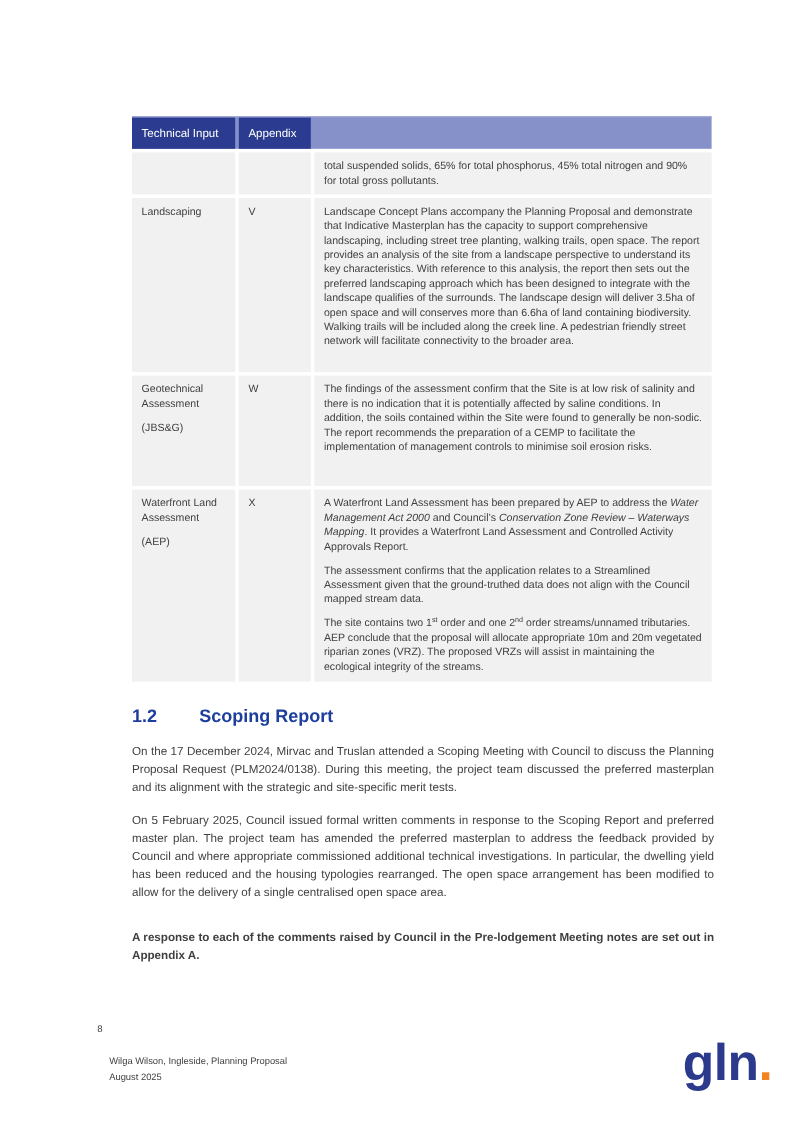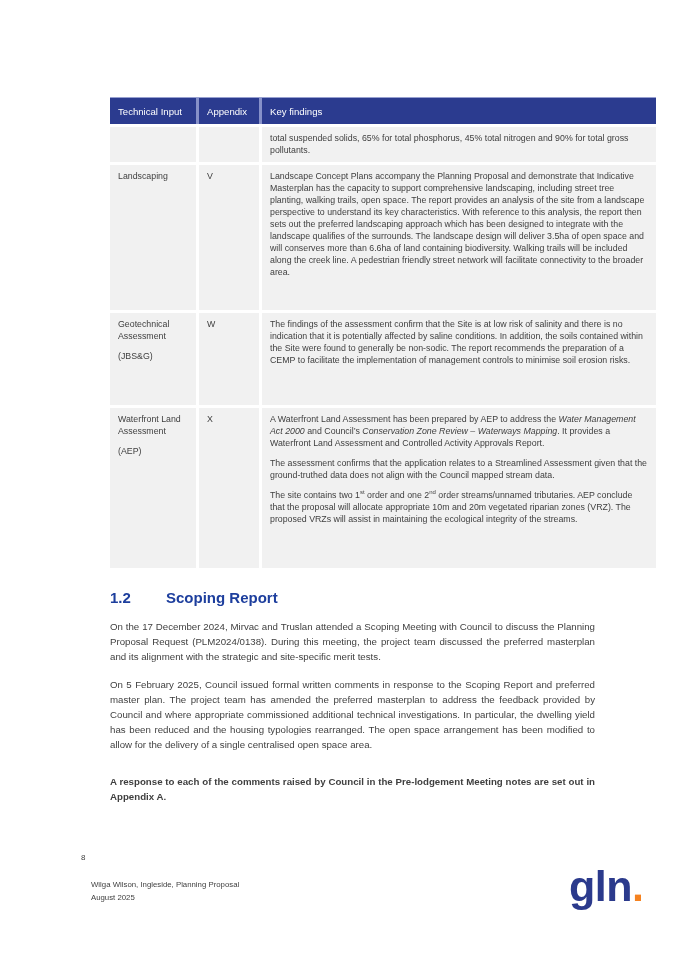--- a/index.html
+++ b/index.html
@@ -5,21 +5,21 @@
   html,body{margin:0;padding:0;}
   body{
     width:675px;height:955px;position:relative;overflow:hidden;
     background:#ffffff;
     font-family:"Liberation Sans", sans-serif;
     color:#3f3f3f;
   }
   .content{position:absolute;left:110px;top:97px;width:485px;}
 
   
-  .tbl{width:546px;}
+  .tbl{width:483px;}
   .row{display:flex;column-gap:3px;margin-bottom:3px;}
   .cell{box-sizing:border-box;}
   .c1{flex:0 0 86px;width:86px;}
   .c2{flex:0 0 60px;width:60px;}
   .c3{flex:1;}
   .row.head{background:#8791c9;height:26px;border-top:1px solid #97a0d0;}
   .row.head .cell{
     background:#2b3b8f;color:#ffffff;font-size:9.6px;
     display:flex;align-items:center;padding-left:8px;
   }
@@ -64,21 +64,20 @@
 </head>
 <body>
 
 <div class="content">
 
   <div class="tbl">
 
     <div class="row head">
       <div class="cell c1">Technical Input</div>
       <div class="cell c2">Appendix</div>
-      <div class="cell c3">Key findings</div>
     </div>
 
     <div class="row body r1">
       <div class="cell c1"></div>
       <div class="cell c2"></div>
       <div class="cell c3">
         <p>total suspended solids, 65% for total phosphorus, 45% total nitrogen and 90% for total gross pollutants.</p>
       </div>
     </div>
 

